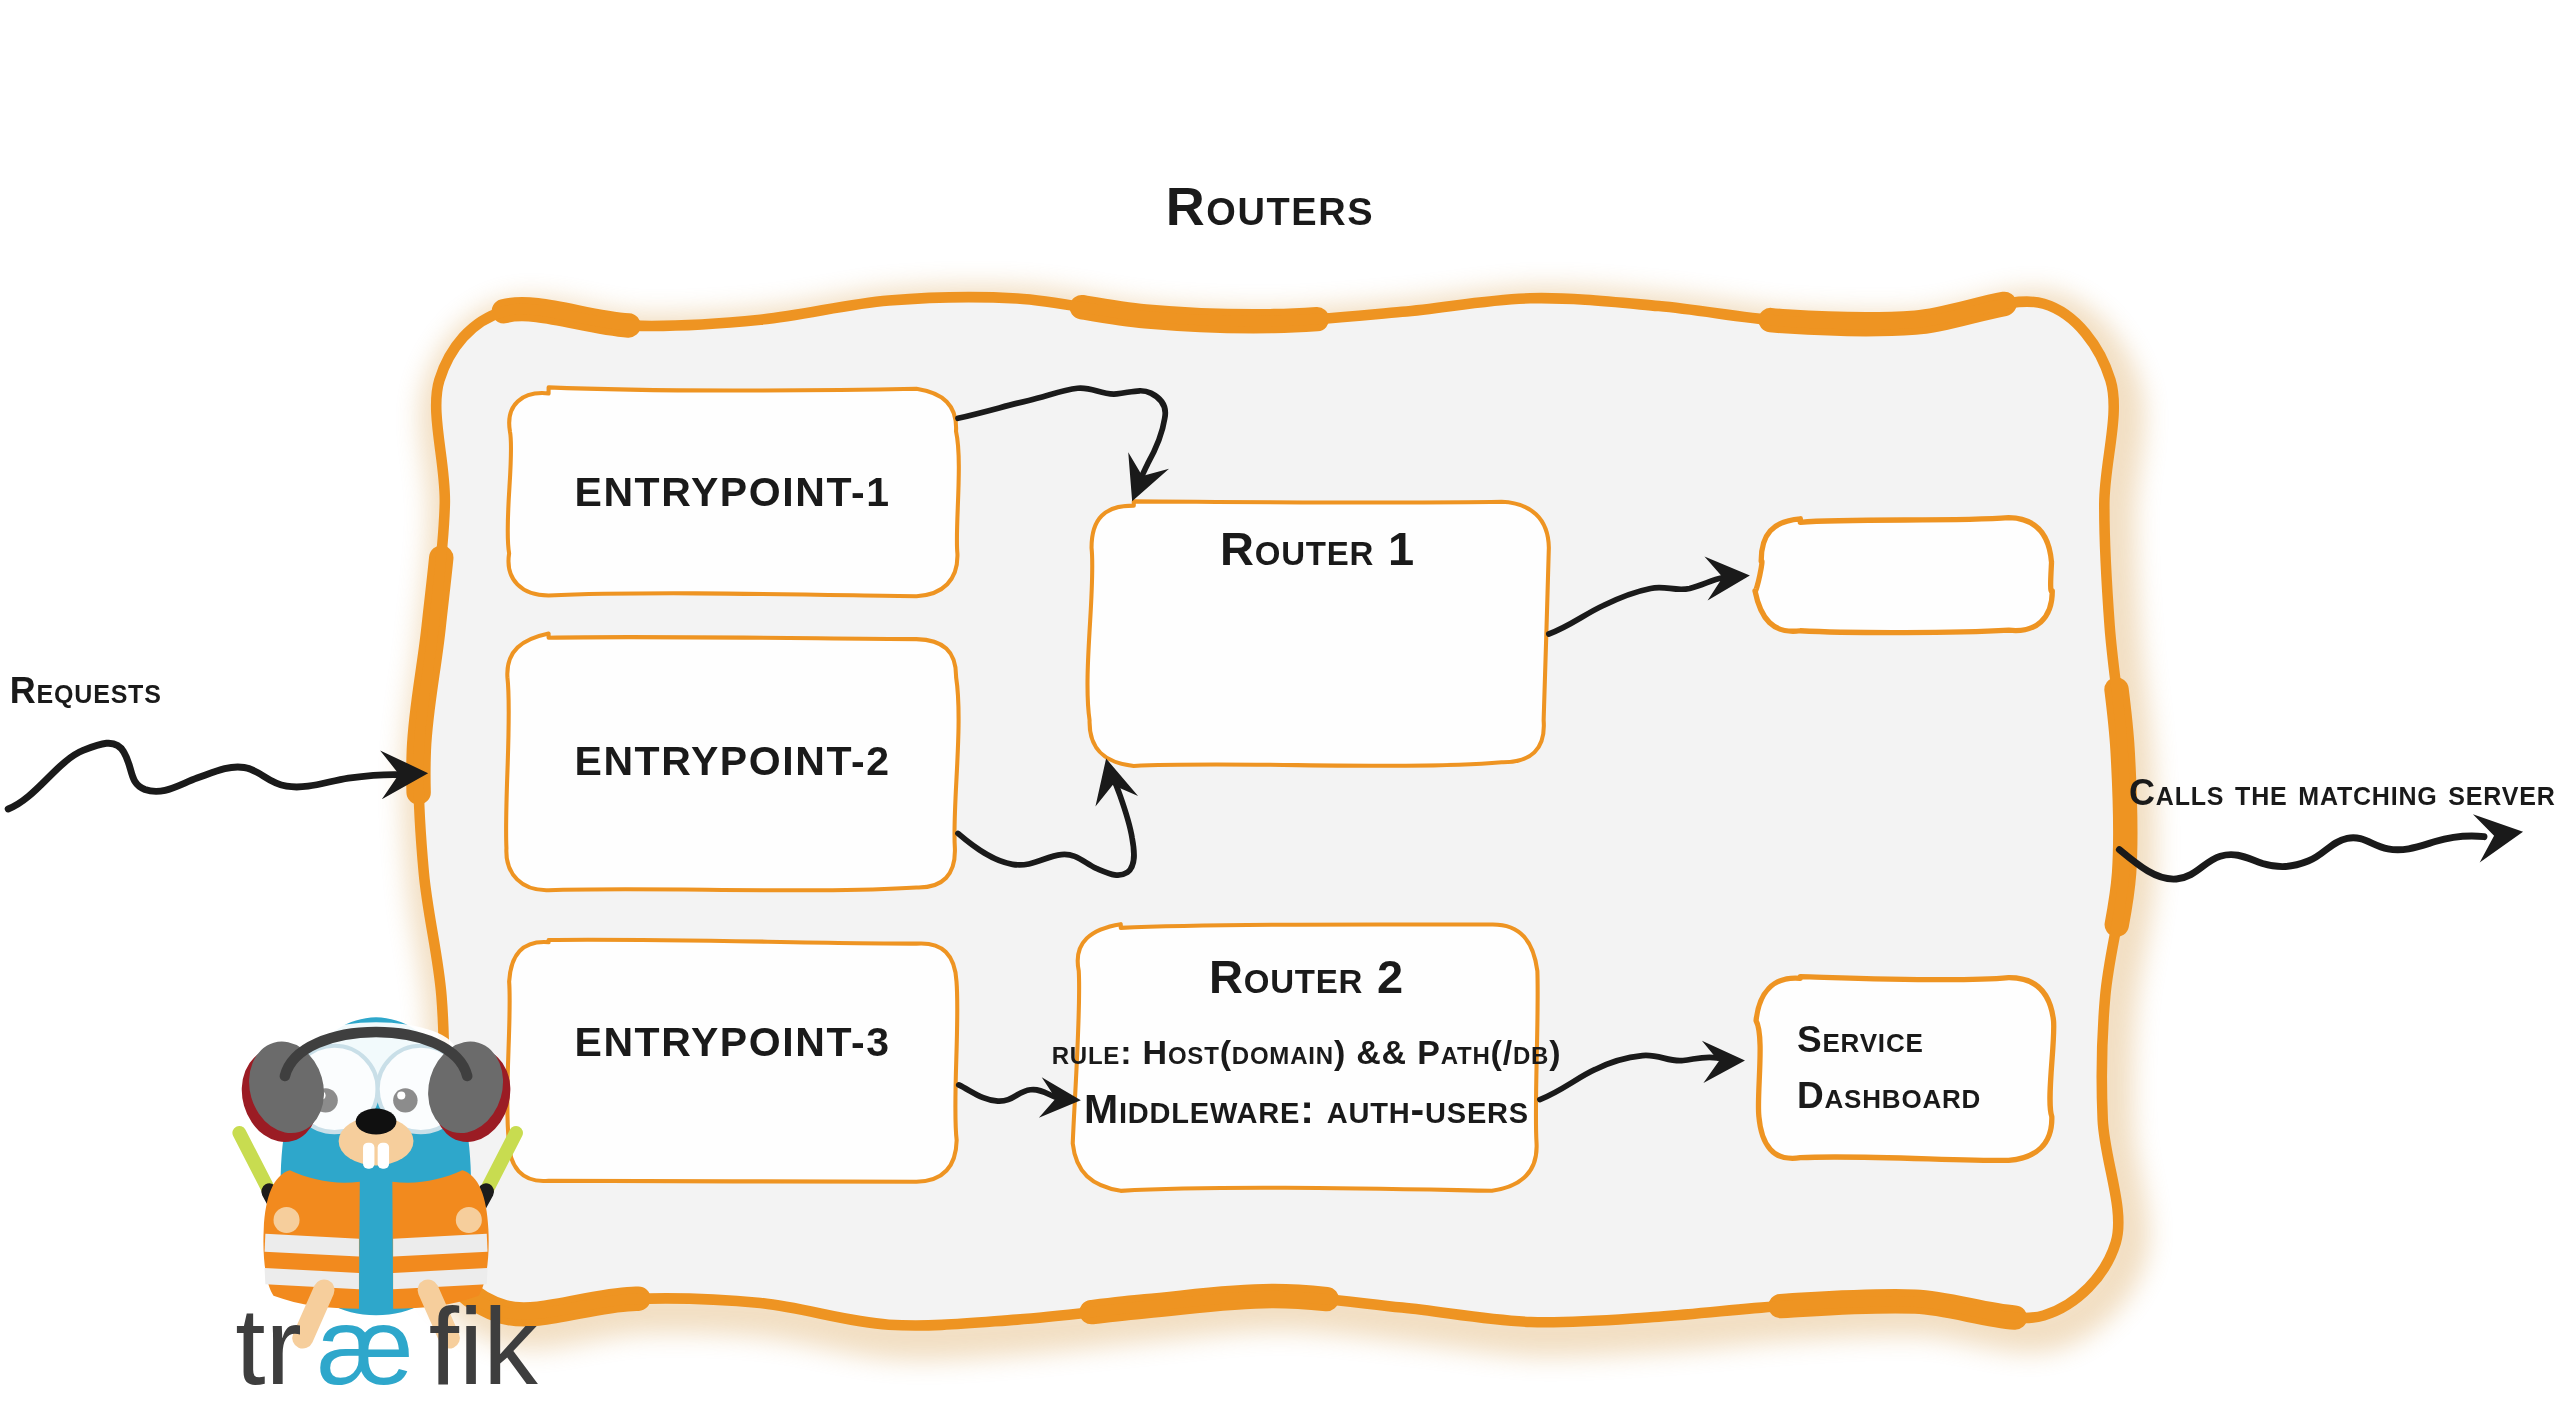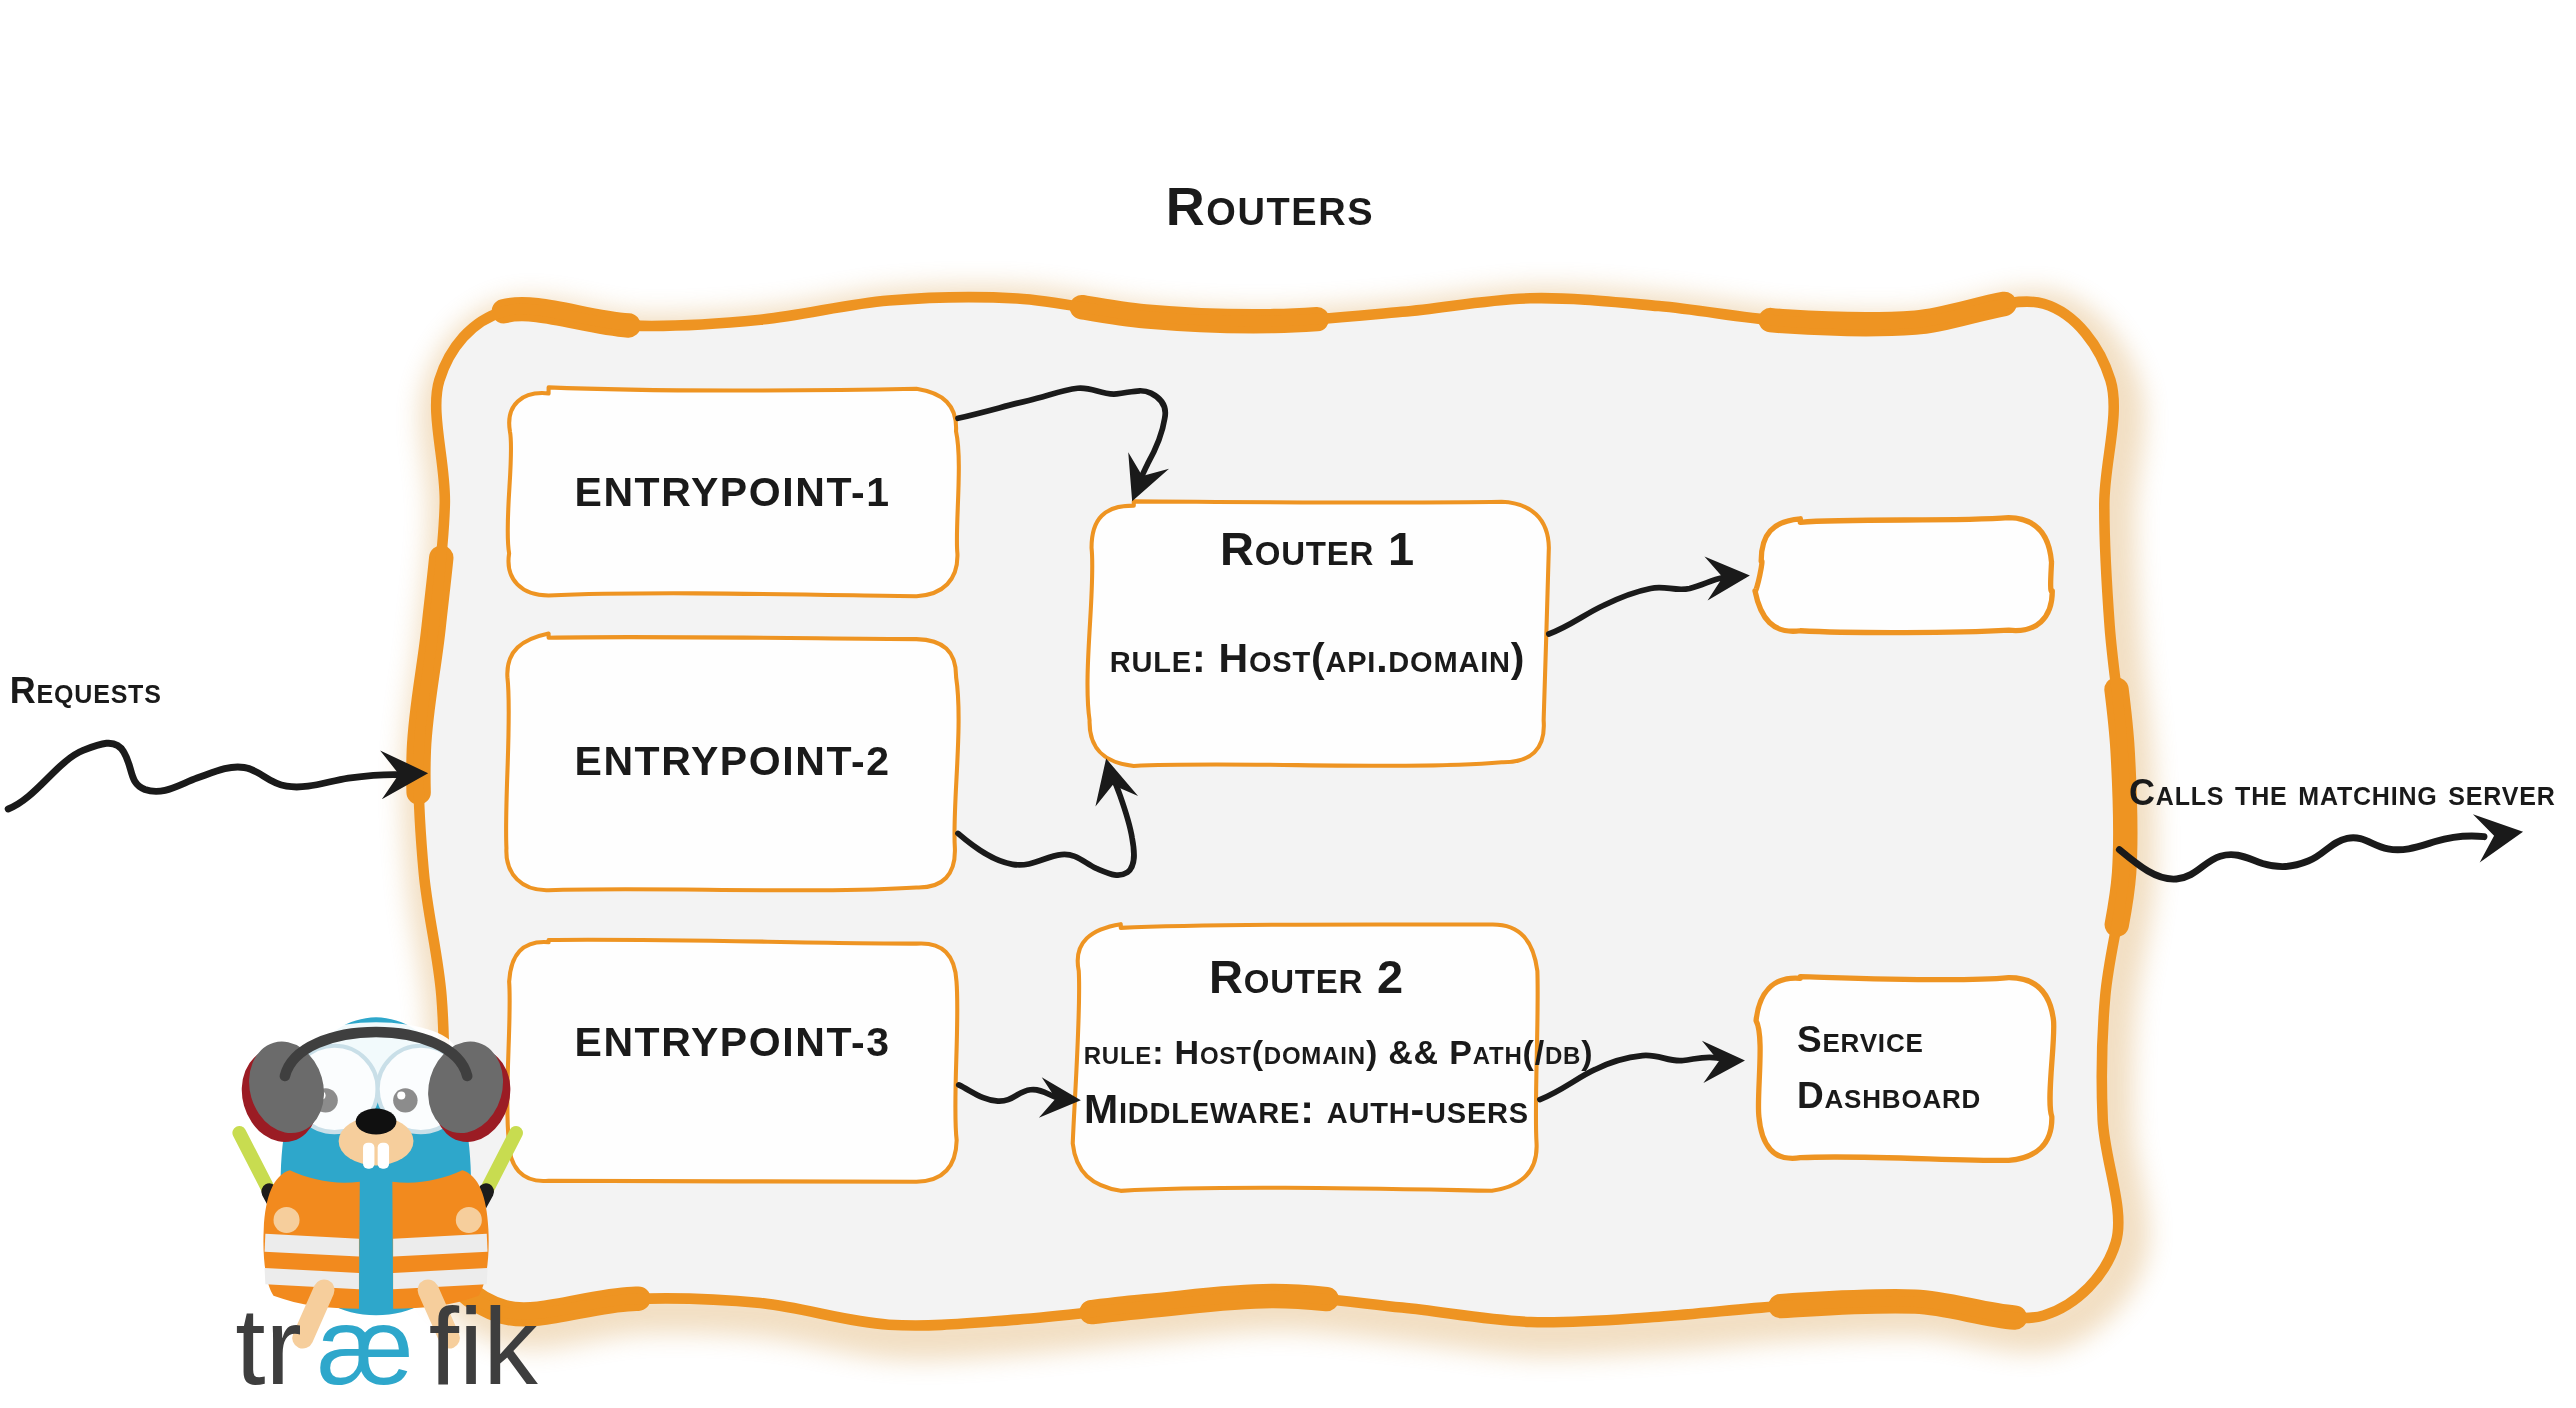--- a/index.html
+++ b/index.html
@@ -40,21 +40,21 @@
          font-variant:small-caps;letter-spacing:0.8px;line-height:1.2;white-space:nowrap;}
   .l-title{left:1026px;top:169px;width:488px;height:75px;font-size:54px;letter-spacing:1.6px;}
   .l-ep{left:508px;width:449px;font-size:41px;font-variant:normal;
         text-transform:uppercase;letter-spacing:1.6px;}
   .l-ep1{top:391px;height:203px;}
   .l-ep2{top:636px;height:252px;}
   .l-ep3{top:923px;height:240px;}
   .l-r1t{left:1089px;top:511px;width:457px;height:77px;font-size:47px;}
   .l-r1r{left:1089px;top:620px;width:457px;height:77px;font-size:41px;}
   .l-r2t{left:1076px;top:941px;width:461px;height:72px;font-size:47px;}
-  .l-r2r{left:1076px;top:1026px;width:461px;height:52px;font-size:34px;padding-left:32px;}
+  .l-r2r{left:1076px;top:1026px;width:461px;height:52px;font-size:34px;}
   .l-r2m{left:1076px;top:1076px;width:461px;height:67px;font-size:41px;}
   .l-api{left:1758px;top:519px;width:293px;height:114px;font-size:37px;}
   .l-dash{left:1797px;top:986px;width:254px;height:163px;font-size:37px;
           justify-content:flex-start;text-align:left;white-space:normal;line-height:1.5;}
   .l-req{left:9.8px;top:669px;display:block;font-size:36px;text-align:right;}
   .l-calls{left:2129px;top:747px;display:block;font-size:36px;margin-top:24px;}
   .l-logo{left:232px;top:1284px;width:309px;height:124px;font-size:109px;font-weight:500;
           font-variant:normal;letter-spacing:0;color:var(--dark);gap:15px;}
   .l-logo .ae{color:var(--blue);}
 </style>
@@ -217,21 +217,20 @@
     </g>
   </svg>
 
   <div class="label l-title">Routers</div>
 
   <div class="label l-ep l-ep1">entrypoint-1</div>
   <div class="label l-ep l-ep2">entrypoint-2</div>
   <div class="label l-ep l-ep3">entrypoint-3</div>
 
   <div class="label l-r1t">Router 1</div>
-  <div class="label l-r1r">rule: Host(api.domain)</div>
 
   <div class="label l-r2t">Router 2</div>
   <div class="label l-r2r">rule: Host(domain) &amp;&amp; Path(/db)</div>
   <div class="label l-r2m">Middleware: auth-users</div>
 
   <div class="label l-dash">Service Dashboard</div>
 
   <div class="label l-req">Requests</div>
   <div class="label l-calls">Calls the matching server</div>
 

